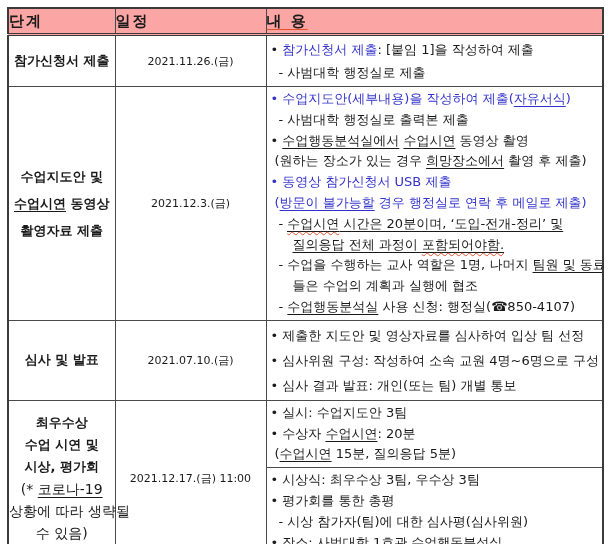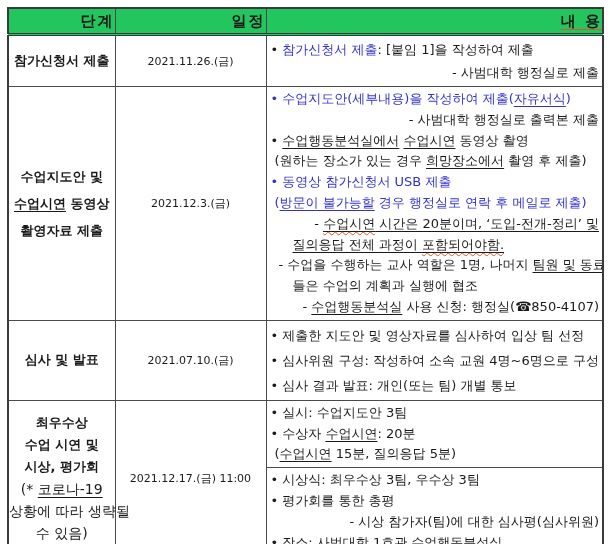--- a/index.html
+++ b/index.html
@@ -8,23 +8,23 @@
     font-family:"DejaVu Sans","Liberation Sans",sans-serif;
     color:#1a1a1a;
   }
   .wrap{position:absolute;left:7px;top:7px;}
   table{
     border-collapse:collapse;table-layout:fixed;width:595px;
     border:2px solid #3a3a3a;
   }
   th,td{border:1px solid #4a4a4a;padding:0;}
   thead th{
-    background:#22c55e;
+    background:#fca5a5;
     border-bottom:3px double #3a3a3a;
-    height:24px;font-size:15px;font-weight:700;text-align:right;
+    height:24px;font-size:15px;font-weight:700;text-align:left;
     letter-spacing:2px;
   }
   td.stage{
     text-align:center;vertical-align:middle;
     font-weight:700;font-size:13px;
   }
   td.date{
     text-align:center;vertical-align:middle;font-size:11px;
   }
   td.content{
@@ -34,21 +34,21 @@
   .line{line-height:21px;white-space:nowrap;}
   tr.r1 .line{line-height:23px;}
   tr.r2 td.content .line{line-height:20.8px;}
   tr.r3 .line{line-height:25px;}
   tr.r4a td.content .line,tr.r4b td.content .line{line-height:20.8px;}
   td.stage .line{line-height:26px;white-space:nowrap;}
   tr.r2 td.stage .line{line-height:27px;}
   tr.r4a td.stage .line{line-height:22px;}
   td.stage .line.note{font-size:14px;font-weight:400;line-height:21px;}
   
-  .ind-dash{padding-left:8px;text-align:right;}
+  .ind-dash{padding-left:8px;}
   .ind-cont{padding-left:22px;}
   .ind-paren{padding-left:4px;}
   
   .b{color:#3333cc;}
   .w{
     text-decoration-line:underline;
     text-decoration-style:wavy;
     text-decoration-color:#e8502a;
     text-decoration-thickness:1px;
     text-underline-offset:3px;

